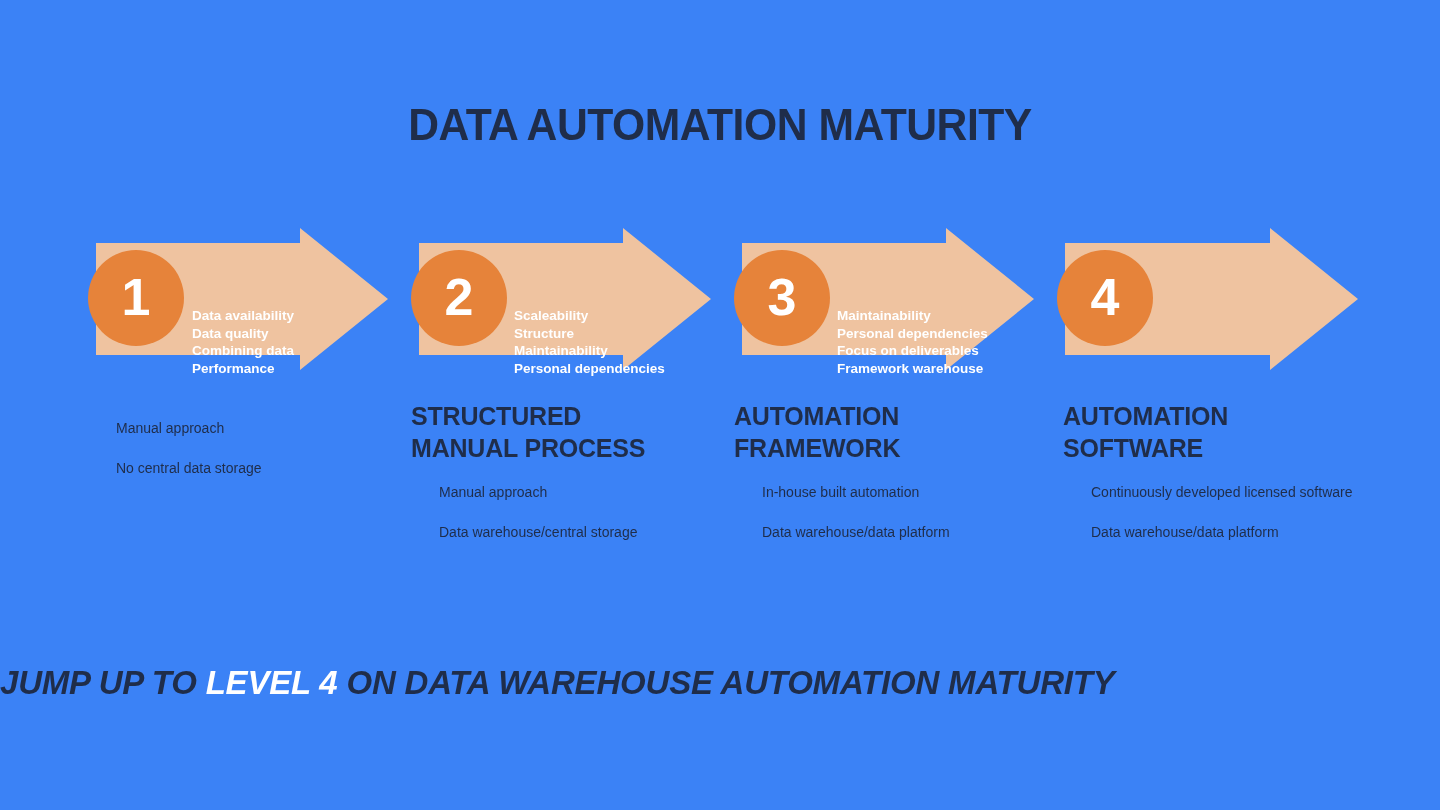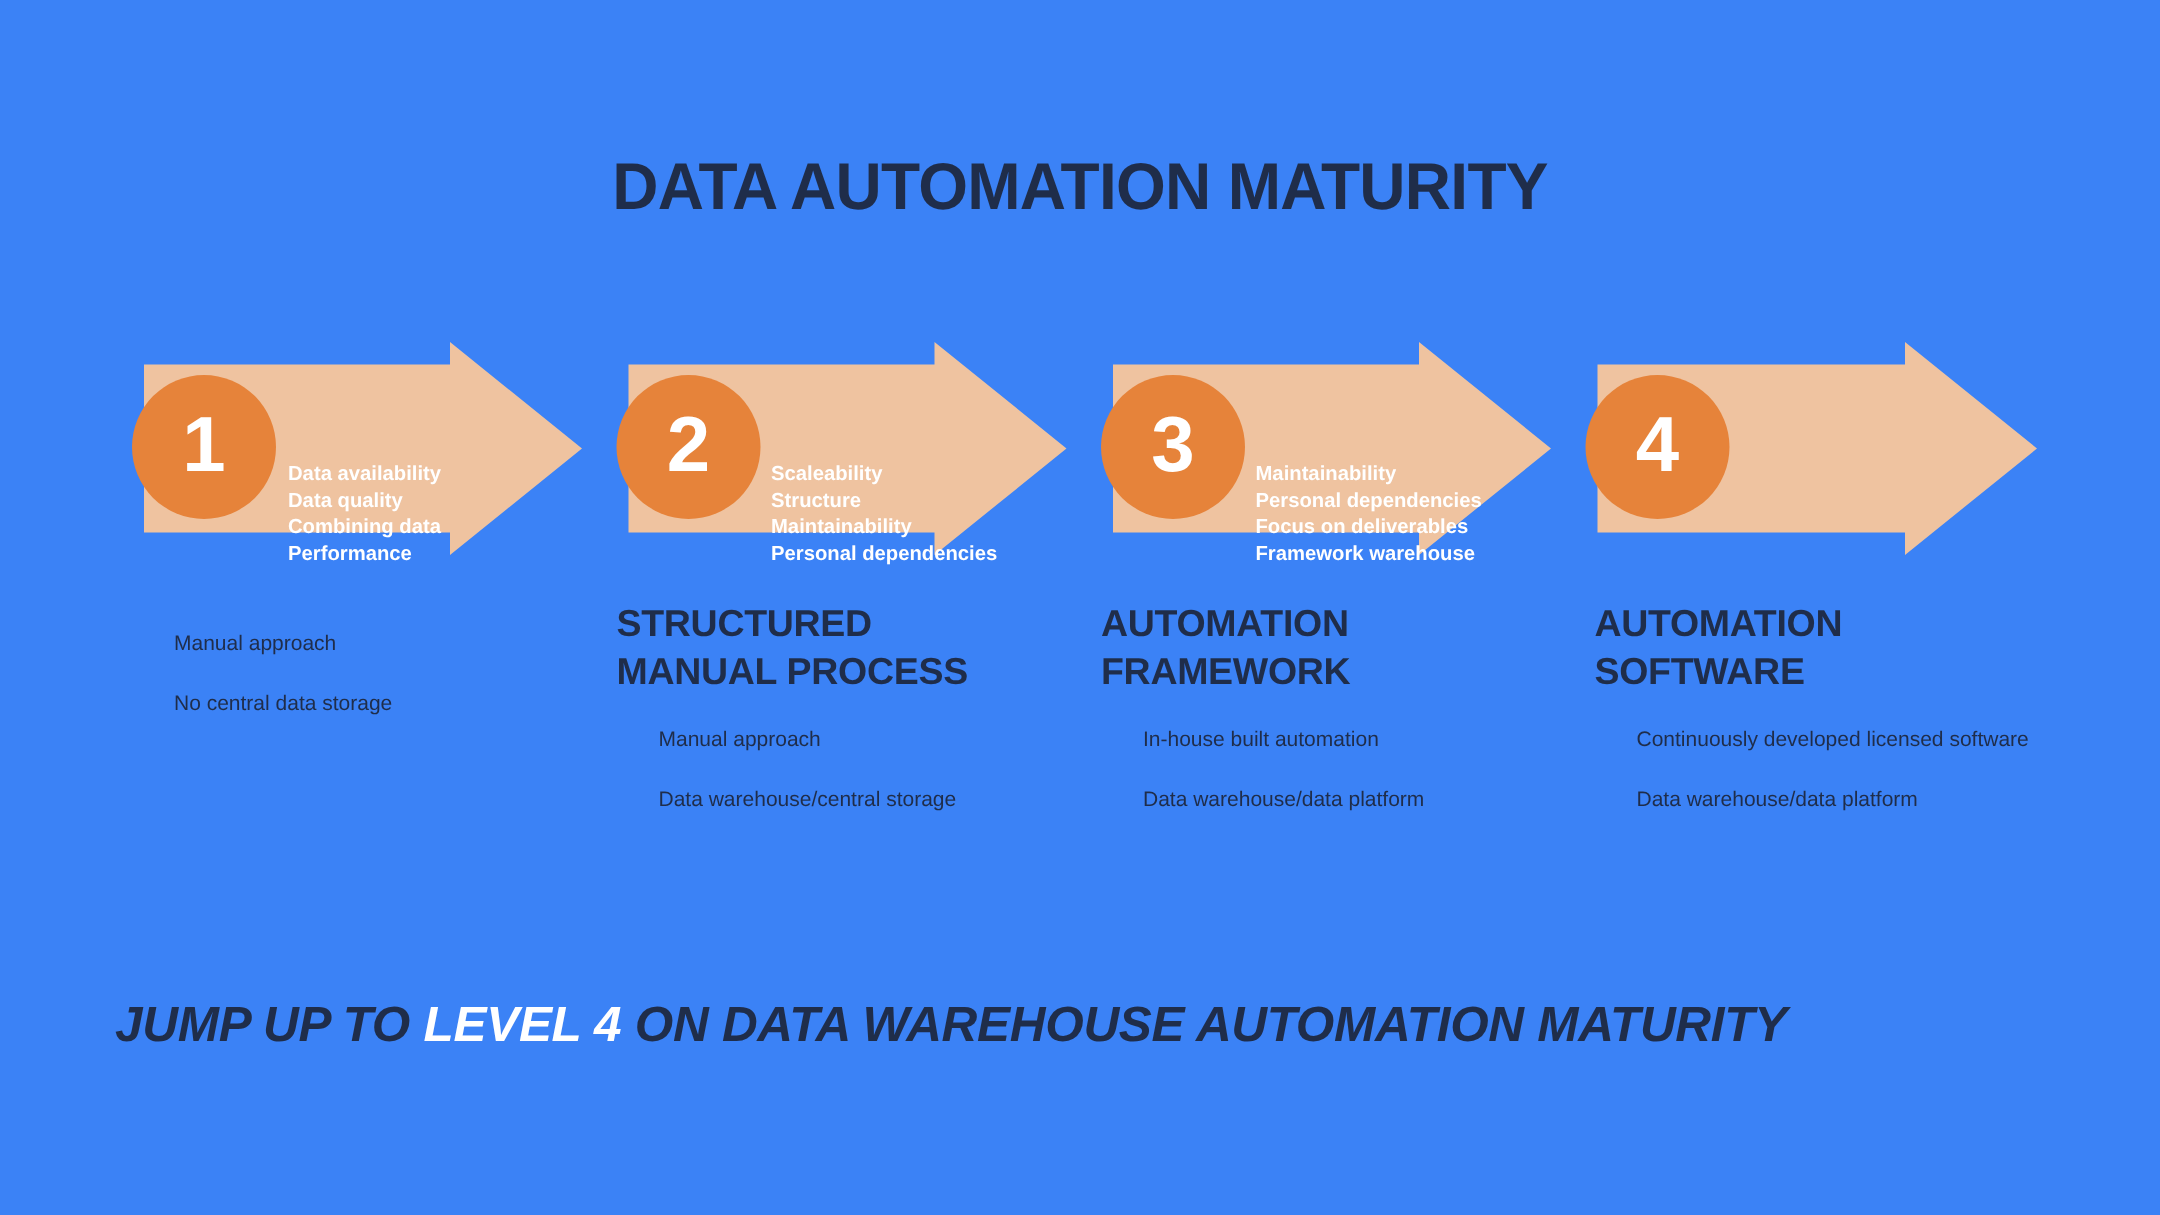--- a/index.html
+++ b/index.html
@@ -110,21 +110,21 @@
   .col .fact:last-child {
     margin-bottom: 0;
   }
 
   
   .tagline {
     position: absolute;
     left: 0;
     top: 664px;
     width: 1268px;
-    text-align: center;
+    text-align: left;
     font-size: 33px;
     font-style: italic;
     font-weight: bold;
     color: #1f2d4a;
     white-space: nowrap;
     letter-spacing: -0.2px;
   }
   .tagline .hl {
     color: #ffffff;
   }

